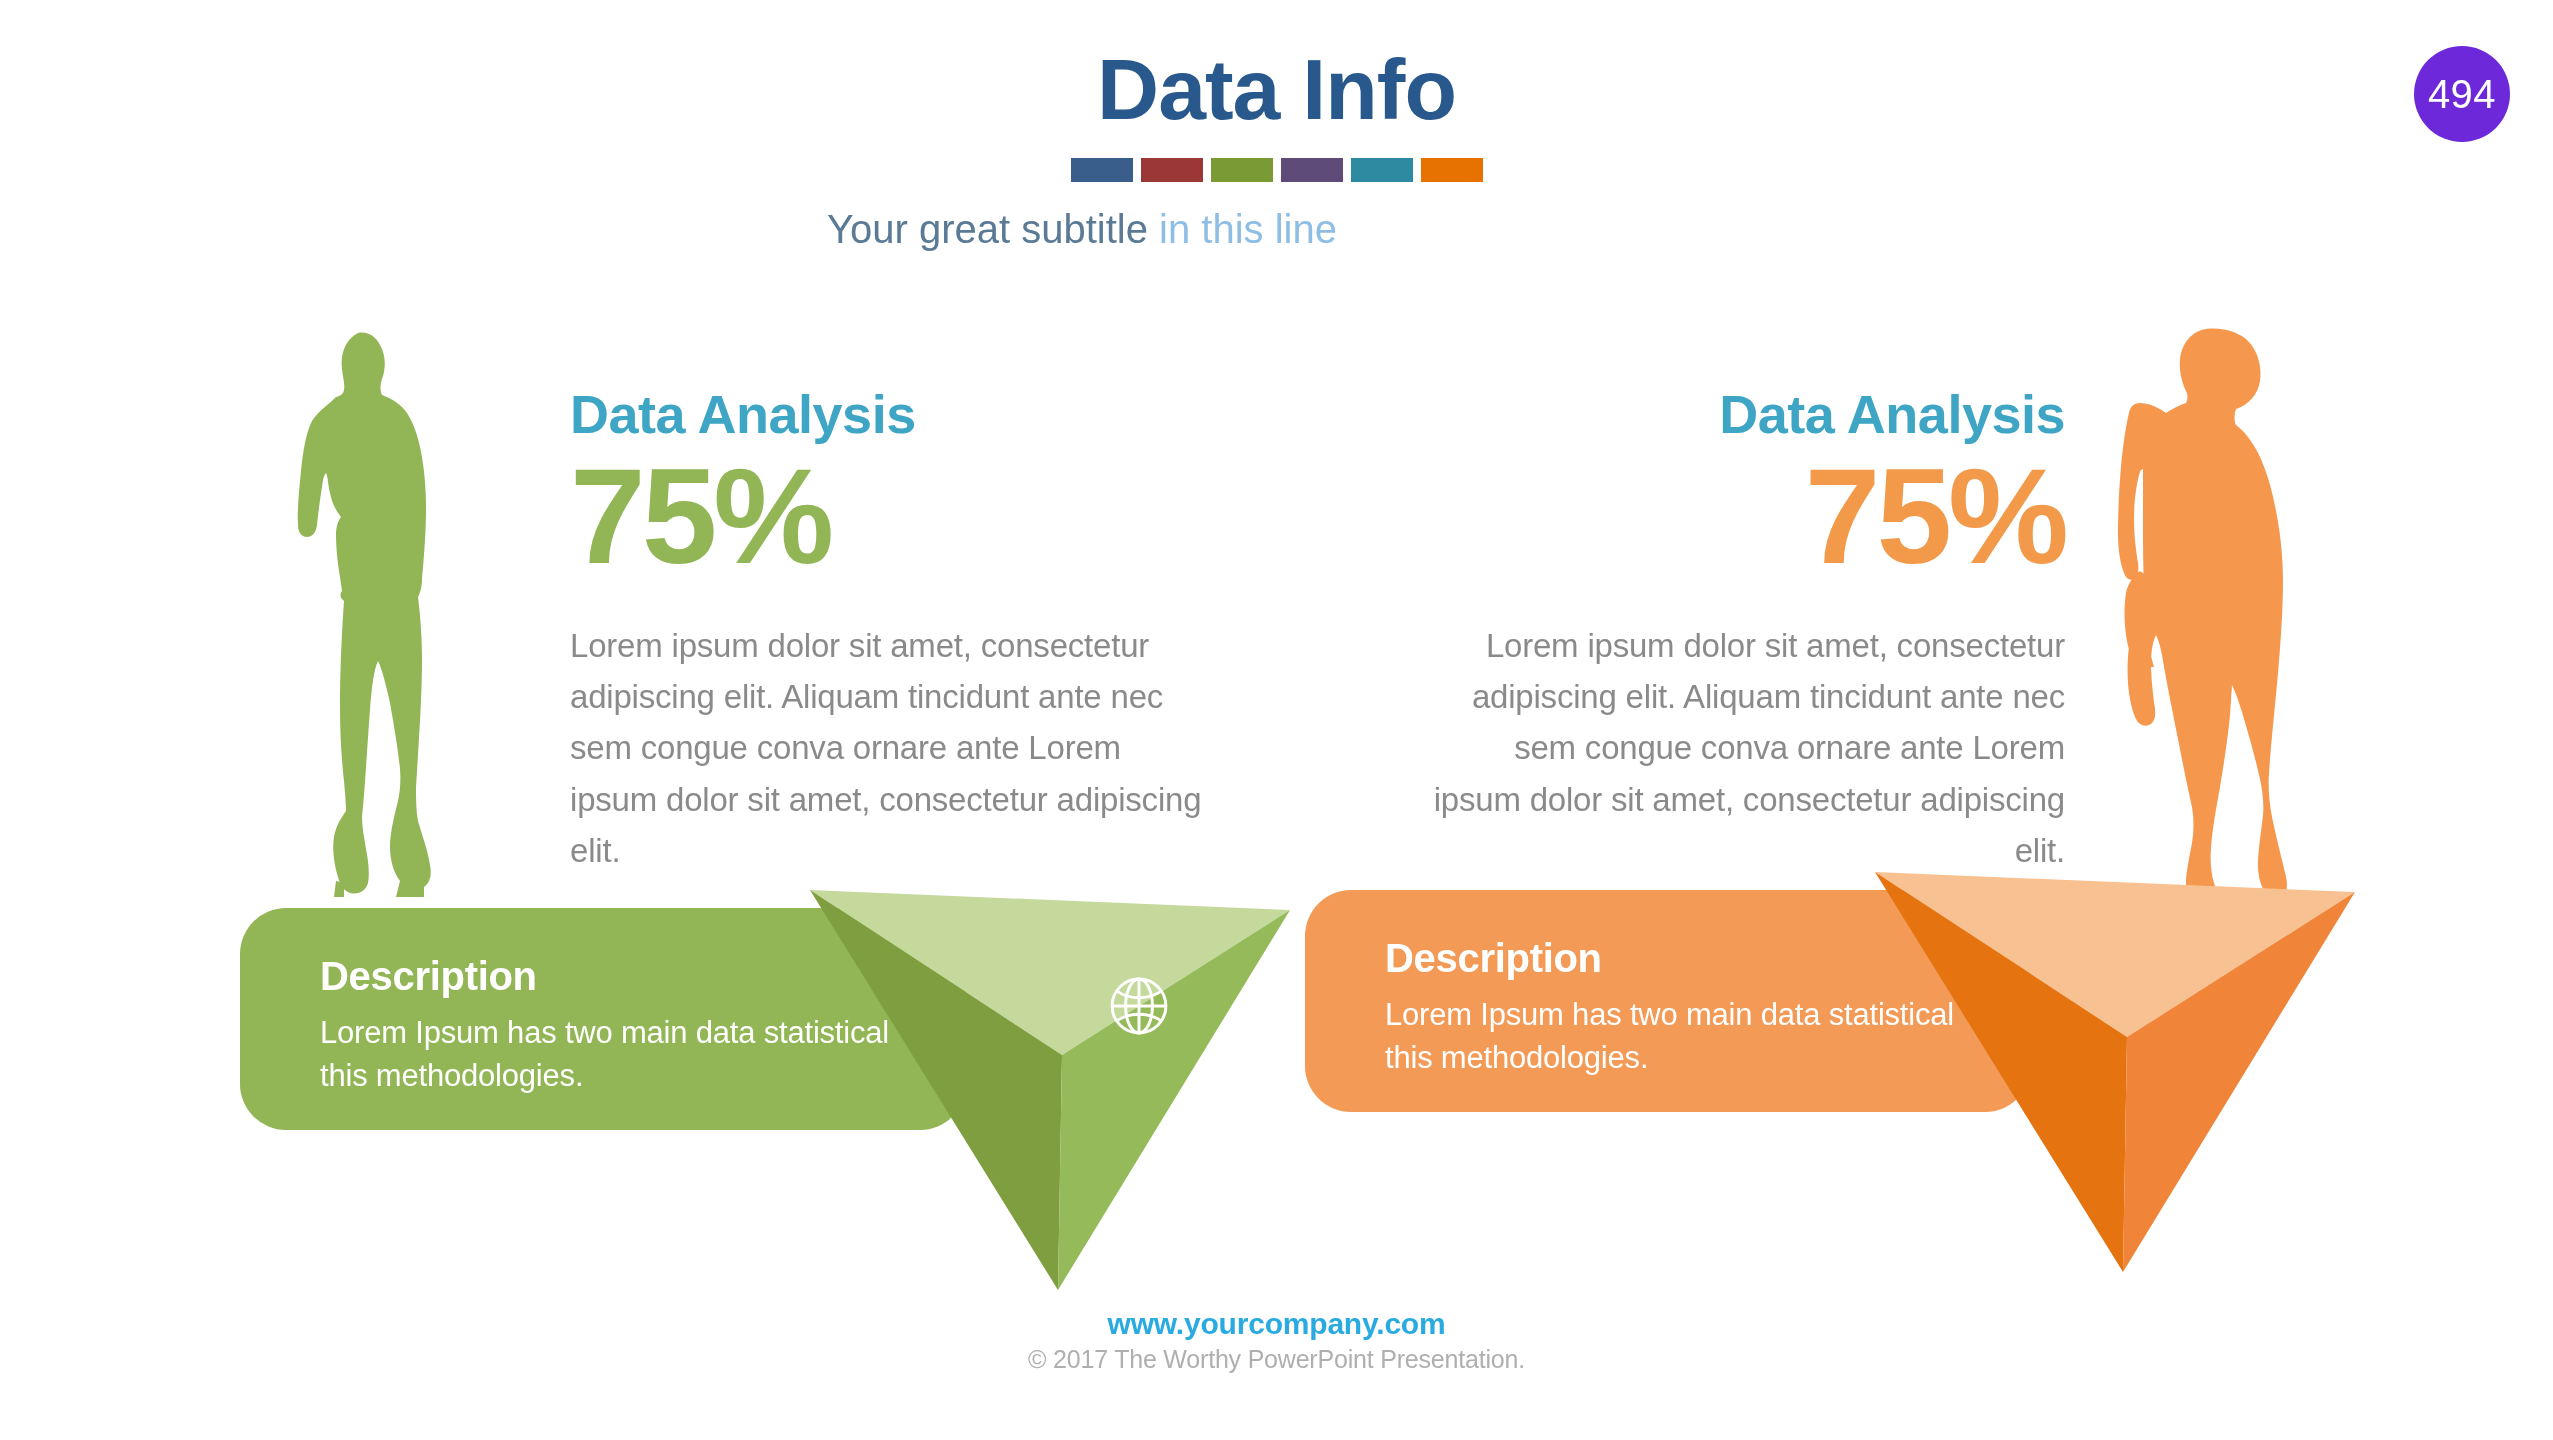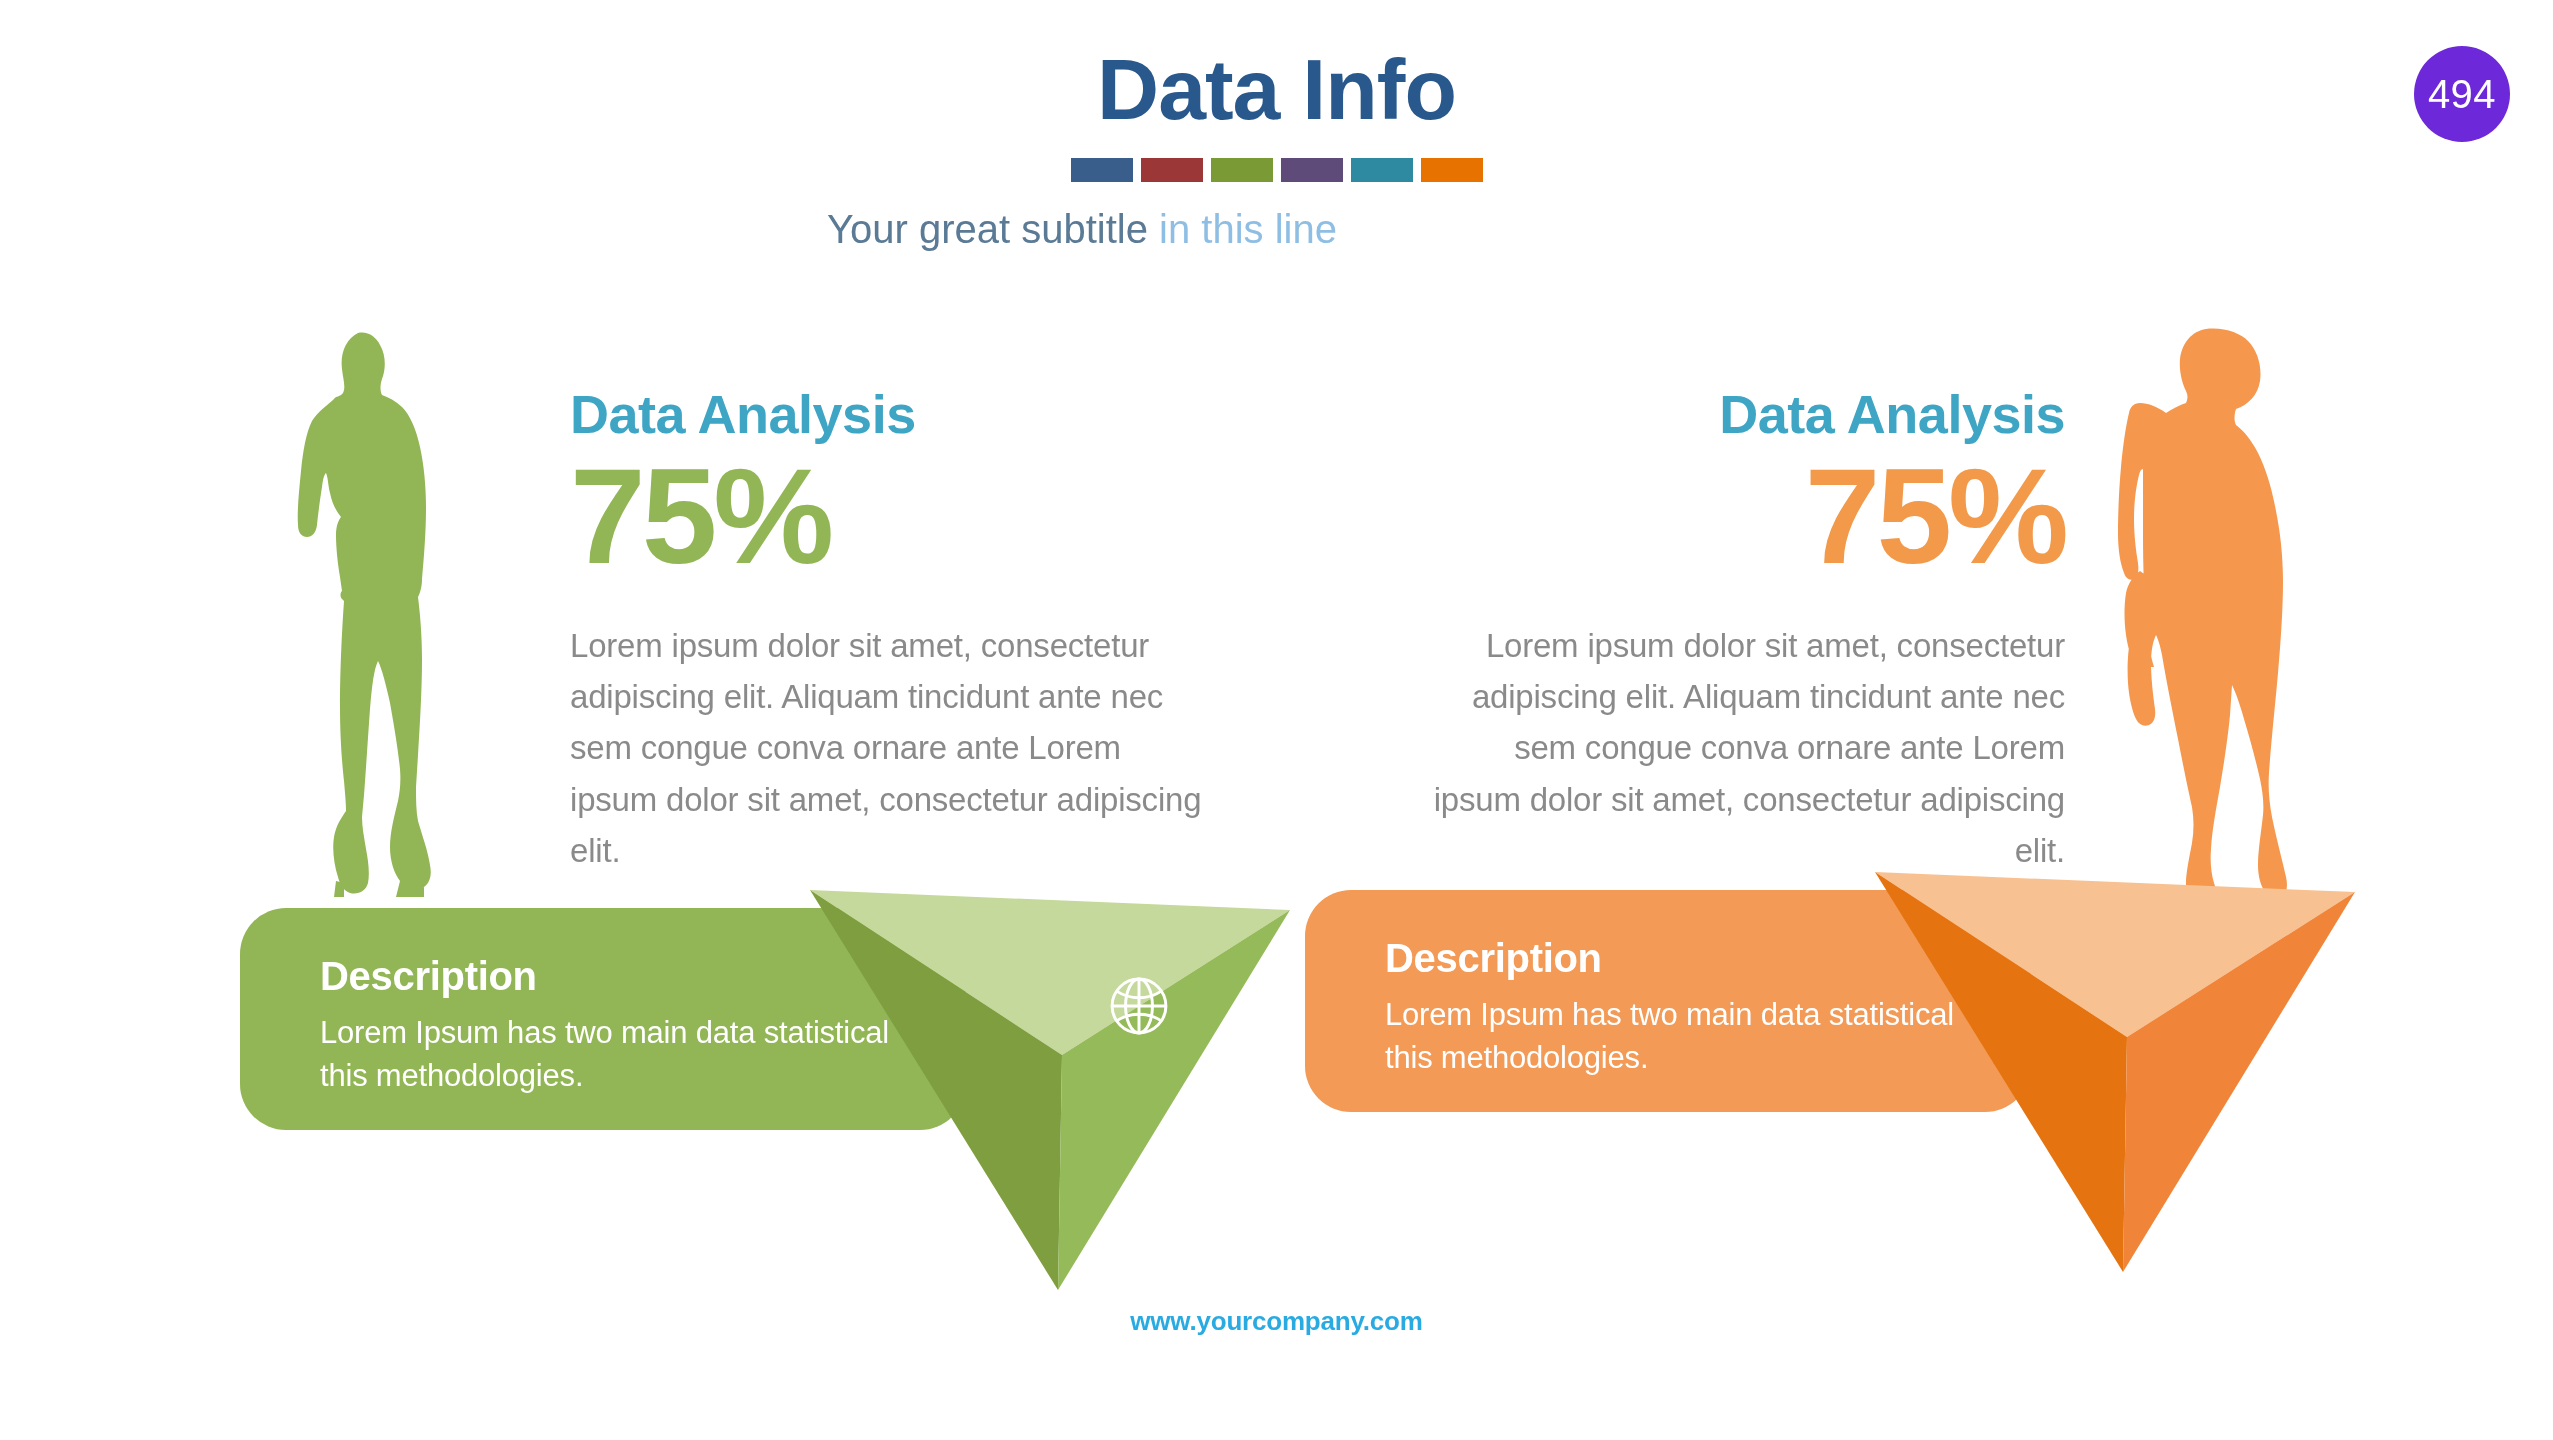--- a/index.html
+++ b/index.html
@@ -95,21 +95,21 @@
 
   .icon-on-arrow {
     position:absolute;
     width:68px; height:68px;
   }
   #icon-left  { left:865px; top:92px; }
 
   
   #footer { position:absolute; left:0; top:1305px; width:2553px; text-align:center; }
   #footer-url {
-    font-size:26px; font-weight:bold; color:#29ABE2; letter-spacing:-0.2px;
+    font-size:30px; font-weight:bold; color:#29ABE2; letter-spacing:-0.2px;
     line-height:1.25;
   }
   #footer-copyright {
     font-size:25px; color:#AFAFAF; letter-spacing:-0.2px; line-height:1.3;
   }
 </style>
 </head>
 <body>
 
 <div id="header">
@@ -240,13 +240,14 @@
   <svg class="arrow-3d" id="arrow-right" viewBox="0 0 500 420">
     <polygon id="arrow-right-top" points="10,10 490,30 262,175" fill="#F8C191"></polygon>
     <polygon id="arrow-right-shadow" points="10,10 262,175 258,410" fill="#E57410"></polygon>
     <polygon id="arrow-right-right" points="490,30 262,175 258,410" fill="#F0853A"></polygon>
   </svg>
 
 </div>
 
 <div id="footer">
   <div id="footer-url" style="color: rgb(41, 171, 226);">www.yourcompany.com</div>
+  <div id="footer-copyright">© 2017 The Worthy PowerPoint Presentation.</div>
 </div>
 
 </body></html>

